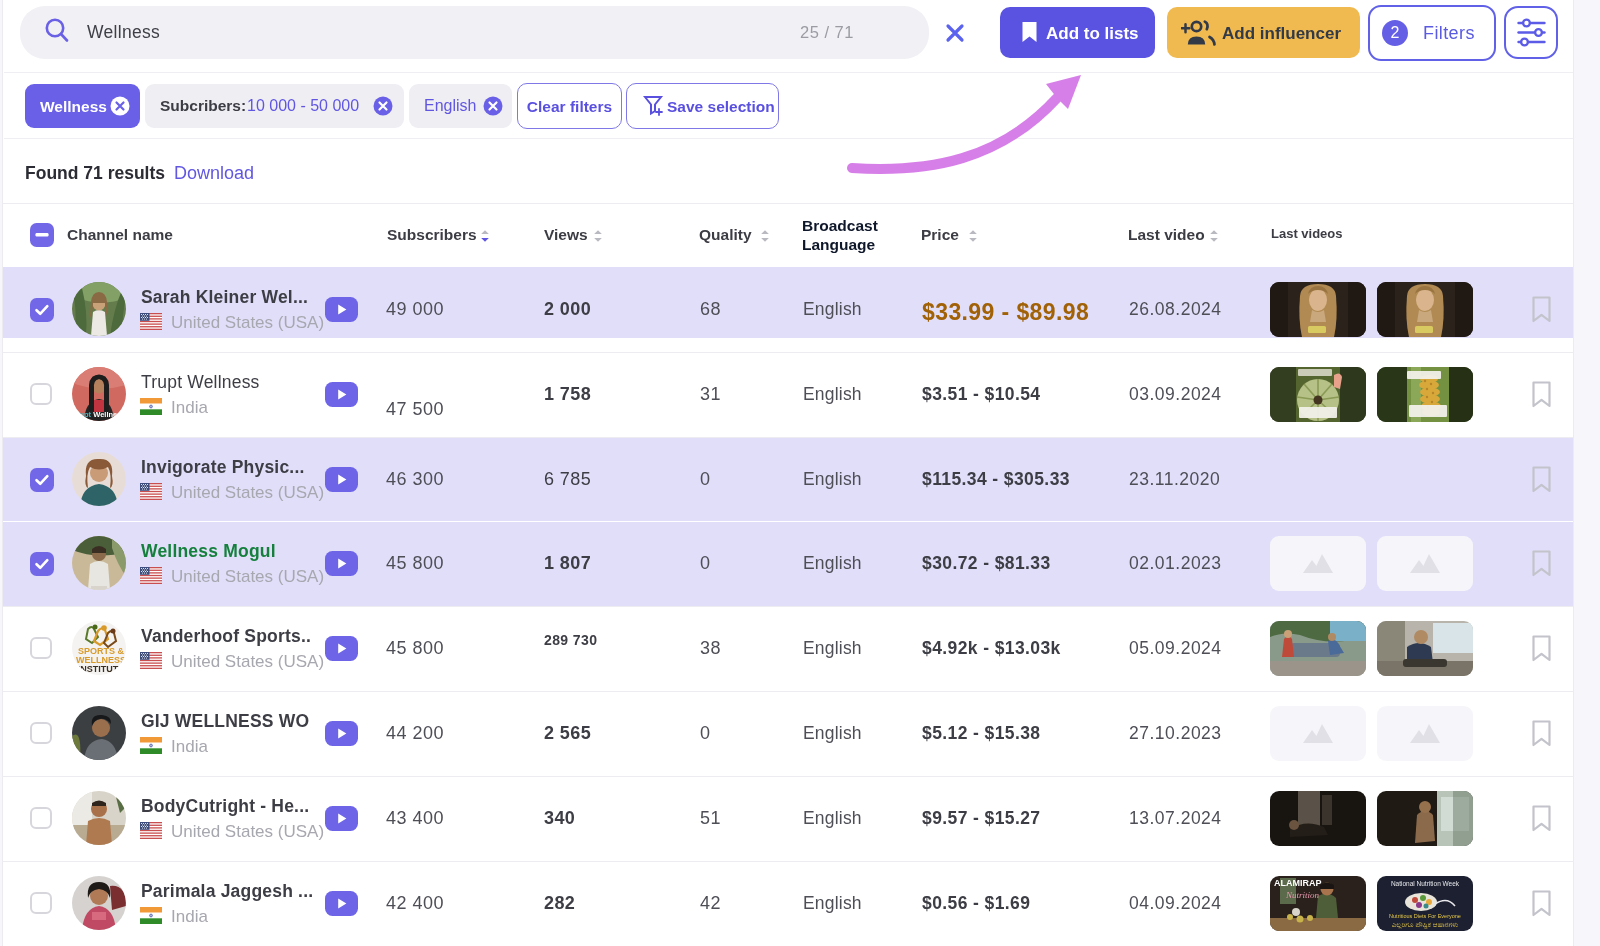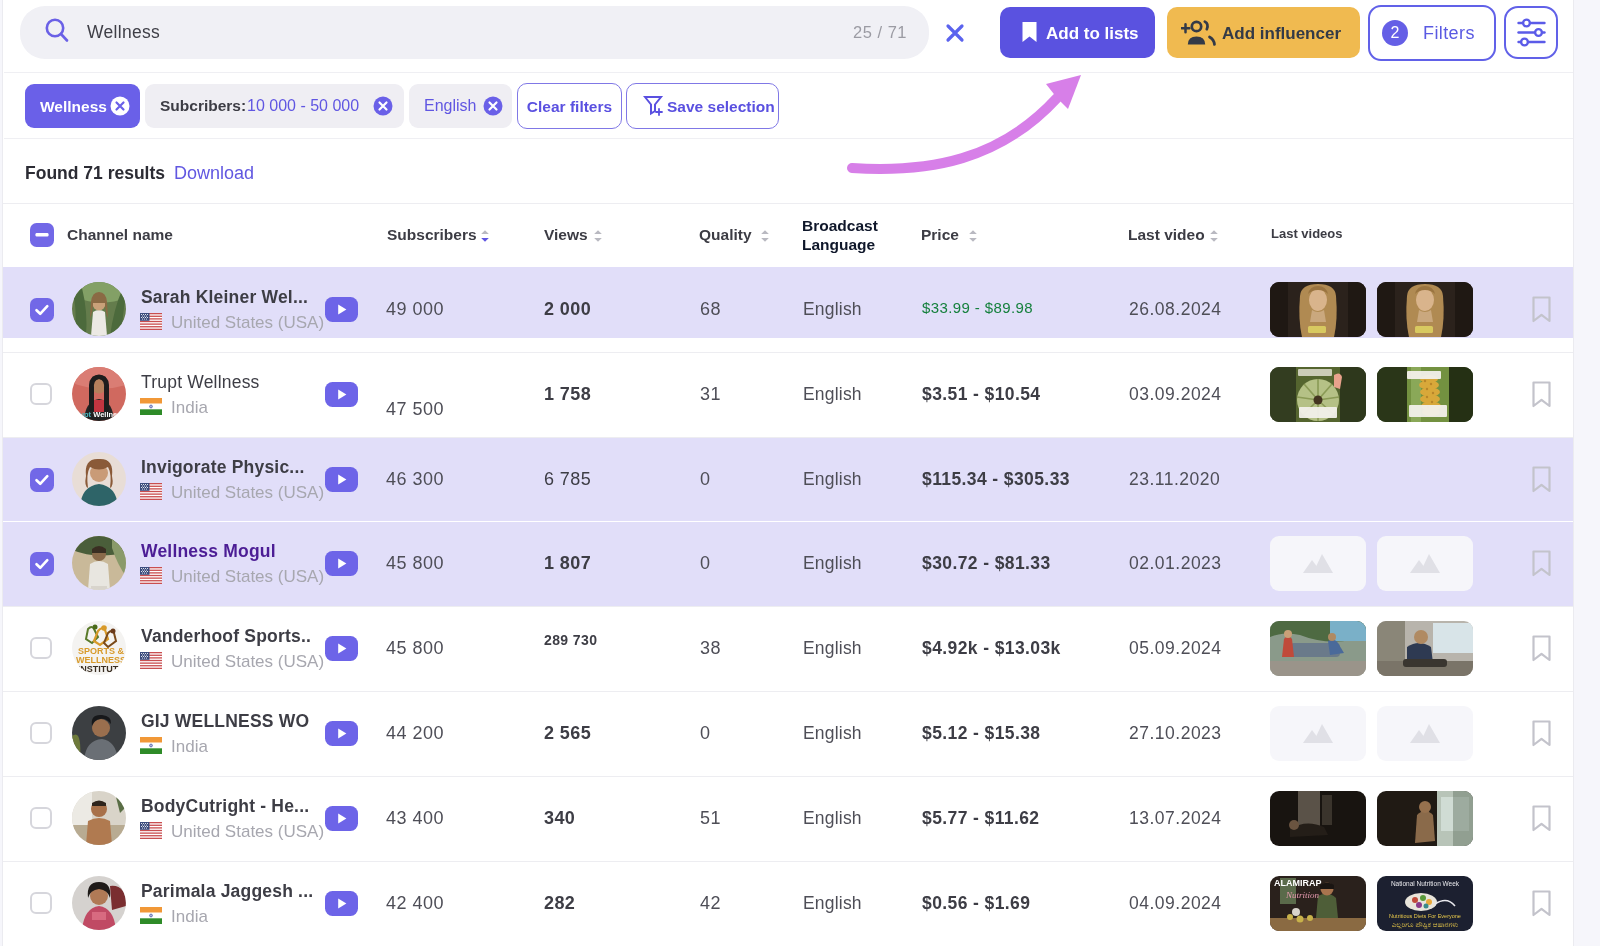--- a/index.html
+++ b/index.html
@@ -7,21 +7,21 @@
 </style></head><body>
 <div class="abs" style="left:0;top:0;width:3px;height:946px;background:#f6f6fb;border-right:1px solid #ebebf0"></div>
 <div class="abs" style="left:1573px;top:0;width:27px;height:946px;background:#f6f6fb;border-left:1px solid #ebebf0"></div>
 <div class="abs" style="left:4px;top:0;width:1569px;height:73px;background:#fff;border-bottom:1px solid #efeff3"></div>
 <div class="abs" style="left:20px;top:6px;width:909px;height:53px;background:#f0f0f5;border-radius:25px"></div>
 <svg class="abs" style="left:44px;top:17px" width="26" height="28" viewBox="0 0 26 28">
 <circle cx="11" cy="11" r="8.2" fill="none" stroke="#6a60e6" stroke-width="2.6"></circle>
 <path d="M17 17 L23 23.5" stroke="#6a60e6" stroke-width="2.6" stroke-linecap="round"></path>
 </svg>
 <div class="abs" style="left:87px;top:22px;font-size:17.5px;color:#3f3f47;letter-spacing:.3px">Wellness</div>
-<div class="abs" style="left:800px;top:23px;width:107px;text-align:right;font-size:16.5px;color:#9b9ba3;letter-spacing:.5px">25 / 71</div>
+<div class="abs" style="left:800px;top:23px;width:107px;font-size:16.5px;color:#9b9ba3;letter-spacing:.5px">25 / 71</div>
 <svg class="abs" style="left:945px;top:23px" width="20" height="20" viewBox="0 0 20 20">
 <path d="M3 3 L17 17 M17 3 L3 17" stroke="#5b63ee" stroke-width="3.2" stroke-linecap="round"></path>
 </svg>
 <div class="abs" style="left:1000px;top:7px;width:155px;height:51px;background:#5a52e0;border-radius:10px"></div>
 <svg class="abs" style="left:1021px;top:22px" width="17" height="21" viewBox="0 0 17 21">
 <path d="M1.5 0 H15.5 V20 L8.5 14.6 L1.5 20 Z" fill="#fff"></path>
 </svg>
 <div class="abs" style="left:1046px;top:24px;font-size:17px;font-weight:bold;color:#fff;letter-spacing:0">Add to lists</div>
 <div class="abs" style="left:1167px;top:7px;width:193px;height:51px;background:#f0ba50;border-radius:10px"></div>
 <svg class="abs" style="left:1181px;top:19px" width="36" height="27" viewBox="0 0 36 27">
@@ -169,21 +169,21 @@
 </svg>
     <div style="position:absolute;left:168px;top:46px;width:153px;height:20px;overflow:hidden;font-size:17px;color:#a7a7af;white-space:nowrap">United States (USA)</div>
     <svg style="position:absolute;left:322px;top:30px" width="33" height="25" viewBox="0 0 33 25">
 <rect width="33" height="25" rx="7.5" fill="#6d64e8"></rect>
 <path d="M13.2 7.6 L21.4 12.5 L13.2 17.4 Z" fill="#fff"></path>
 </svg>
     <div style="position:absolute;left:383px;top:32px;font-size:18px;color:#4e4e57;letter-spacing:.5px">49 000</div>
     <div style="position:absolute;left:541px;top:32px;font-size:18px;font-weight:bold;color:#3d3d45;letter-spacing:.4px">2 000</div>
     <div style="position:absolute;left:697px;top:32px;font-size:18px;color:#4e4e57;letter-spacing:.4px">68</div>
     <div style="position:absolute;left:800px;top:32px;font-size:17.5px;color:#4e4e57;letter-spacing:.2px">English</div>
-    <div style="position:absolute;left:919px;top:32px;font-size:15px;font-weight:normal;color:#15803d;letter-spacing:.4px">$33.99 - $89.98</div>
+    <div style="position:absolute;left:919px;top:32px;font-size:23px;font-weight:bold;color:#a16207;letter-spacing:.4px">$33.99 - $89.98</div>
     <div style="position:absolute;left:1126px;top:32px;font-size:17.5px;color:#4e4e57;letter-spacing:.5px">26.08.2024</div>
     <svg style="position:absolute;left:1267px;top:15px" width="96" height="55" viewBox="0 0 96 55">
 <defs>
         <clipPath id="tc1a">
           <rect width="96" height="55" rx="9"></rect>
         </clipPath>
       </defs>
 <g clip-path="url(#tc1a)">
         <rect width="96" height="55" fill="#2b221c"></rect>
 <rect x="0" y="0" width="18" height="55" fill="#1f1813"></rect>
@@ -400,21 +400,21 @@
 <g clip-path="url(#cav4)">
 <rect width="54" height="54" fill="#c9b999"></rect>
 <path d="M0 0 H54 V16 Q26 24 0 14 Z" fill="#4a5e3a"></path>
 <path d="M40 0 H54 V40 Q46 30 40 12 Z" fill="#8a9a6a"></path>
 <path d="M18 28 Q27 22 36 28 L38 54 L16 54 Z" fill="#e8e6e0"></path>
 <path d="M19 50 h16 v4 h-16 z" fill="#d8d4cc"></path>
 <circle cx="27" cy="18" r="7" fill="#8a6a4a"></circle>
 <path d="M20 13 Q27 7 34 13 L34 17 L20 17 Z" fill="#3a2e22"></path>
 </g>
     </svg>
-    <div style="position:absolute;left:138px;top:20px;width:186px;height:20px;overflow:hidden;font-size:17.5px;font-weight:bold;color:#4c1d95;white-space:nowrap;letter-spacing:.2px">Wellness Mogul</div>
+    <div style="position:absolute;left:138px;top:20px;width:186px;height:20px;overflow:hidden;font-size:17.5px;font-weight:bold;color:#15803d;white-space:nowrap;letter-spacing:.2px">Wellness Mogul</div>
     <svg style="position:absolute;left:137px;top:46px" width="22" height="17" viewBox="0 0 22 17">
 <rect width="22" height="17" fill="#fff"></rect>
 <g fill="#c94e50">
 <rect y="0" width="22" height="1.31"></rect>
         <rect y="2.62" width="22" height="1.31"></rect>
         <rect y="5.23" width="22" height="1.31"></rect>
         <rect y="7.85" width="22" height="1.31"></rect>
         <rect y="10.46" width="22" height="1.31"></rect>
         <rect y="13.08" width="22" height="1.31"></rect>
         <rect y="15.69" width="22" height="1.31"></rect>
@@ -664,21 +664,21 @@
 </svg>
     <div style="position:absolute;left:168px;top:46px;width:153px;height:20px;overflow:hidden;font-size:17px;color:#a7a7af;white-space:nowrap">United States (USA)</div>
     <svg style="position:absolute;left:322px;top:30px" width="33" height="25" viewBox="0 0 33 25">
 <rect width="33" height="25" rx="7.5" fill="#6d64e8"></rect>
 <path d="M13.2 7.6 L21.4 12.5 L13.2 17.4 Z" fill="#fff"></path>
 </svg>
     <div style="position:absolute;left:383px;top:32px;font-size:18px;color:#4e4e57;letter-spacing:.5px">43 400</div>
     <div style="position:absolute;left:541px;top:32px;font-size:18px;font-weight:bold;color:#3d3d45;letter-spacing:.4px">340</div>
     <div style="position:absolute;left:697px;top:32px;font-size:18px;color:#4e4e57;letter-spacing:.4px">51</div>
     <div style="position:absolute;left:800px;top:32px;font-size:17.5px;color:#4e4e57;letter-spacing:.2px">English</div>
-    <div style="position:absolute;left:919px;top:32px;font-size:17.5px;font-weight:bold;color:#3d3d45;letter-spacing:.4px">$5.77 - $11.62</div>
+    <div style="position:absolute;left:919px;top:32px;font-size:17.5px;font-weight:bold;color:#3d3d45;letter-spacing:.4px">$9.57 - $15.27</div>
     <div style="position:absolute;left:1126px;top:32px;font-size:17.5px;color:#4e4e57;letter-spacing:.5px">13.07.2024</div>
     <svg style="position:absolute;left:1267px;top:15px" width="96" height="55" viewBox="0 0 96 55">
 <defs>
         <clipPath id="tc7a">
           <rect width="96" height="55" rx="9"></rect>
         </clipPath>
       </defs>
 <g clip-path="url(#tc7a)">
         <rect width="96" height="55" fill="#181410"></rect>
 <rect x="28" y="0" width="22" height="40" fill="#5a5248"></rect>

